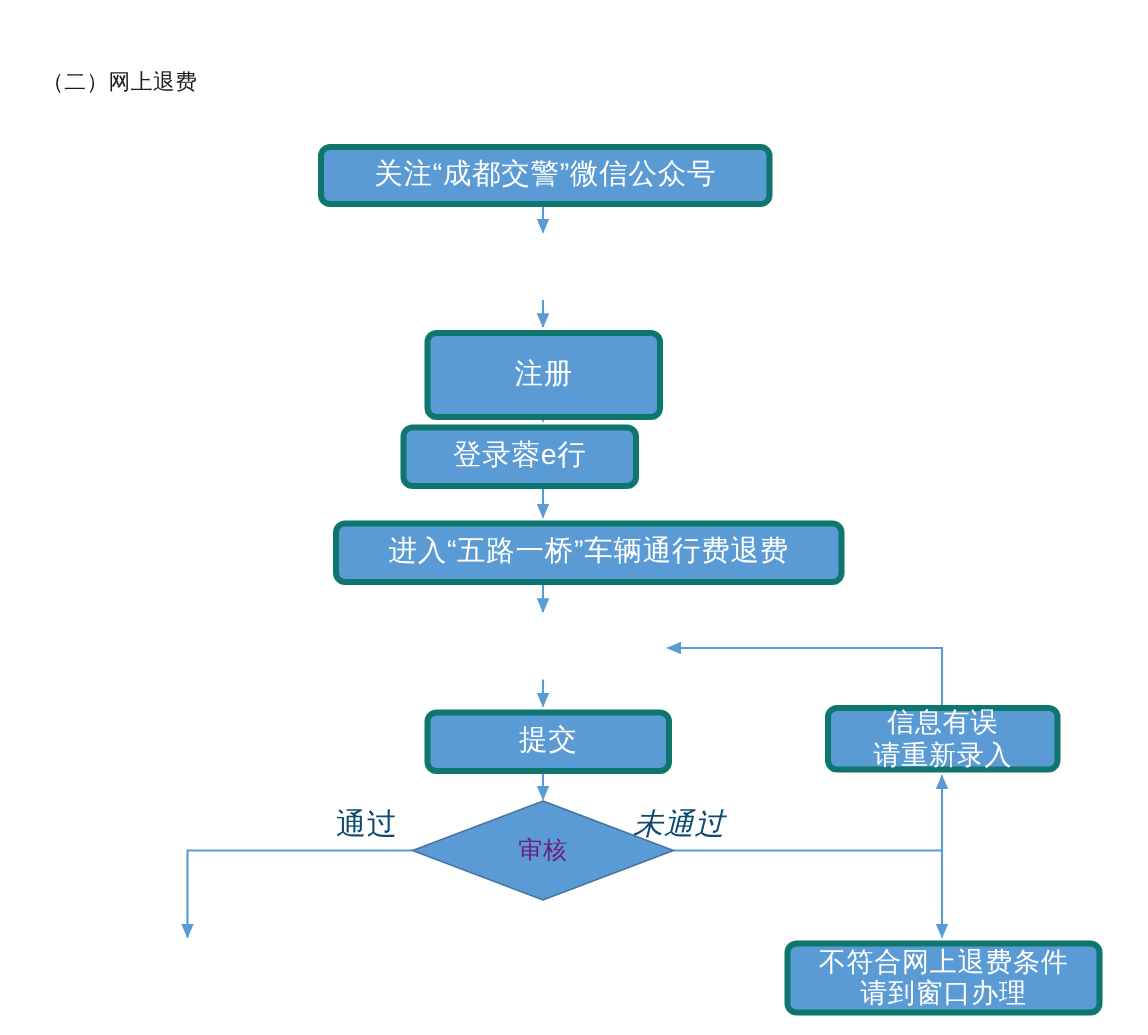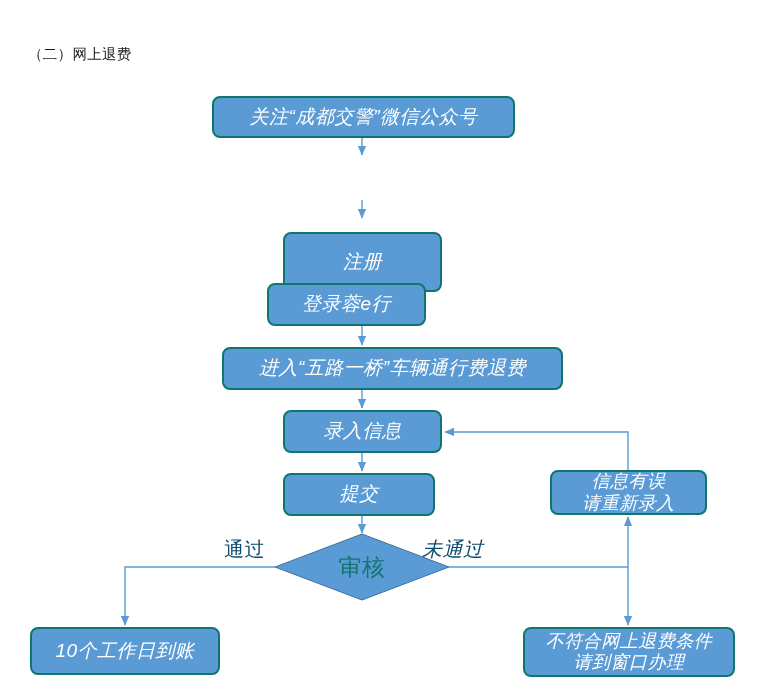--- a/index.html
+++ b/index.html
@@ -27,48 +27,47 @@
     font-size: 14.5px;
     color: #1a1a1a;
     letter-spacing: 0.3px;
     white-space: nowrap;
     margin-top: 12px;
   }
   .node {
     position: absolute;
     box-sizing: border-box;
     background: #5b9bd5;
-    border: 2px solid #0f766e;
+    border: 4px solid #0f766e;
     border-radius: 8px;
     color: #ffffff;
     display: flex;
     align-items: center;
     justify-content: center;
     text-align: center;
     line-height: 1.18;
     font-size: 19px;
     letter-spacing: 0.5px;
     white-space: pre-line;
     box-shadow: 0 0 0 0 rgba(0,0,0,0);
-    font-style: italic;
   }
   .node.small-text {
     font-size: 18px;
   }
   .decision-label {
     position: absolute;
     color: #0c4a6e;
     font-size: 20px;
     white-space: nowrap;
     letter-spacing: 0.5px;
   }
   .diamond-text {
     position: absolute;
-    color: #0f766e;
-    font-size: 23px;
+    color: #701a75;
+    font-size: 16px;
     white-space: nowrap;
     letter-spacing: 0.5px;
     display: flex;
     align-items: center;
     justify-content: center;
   }
   svg.connectors, svg.diamond-svg {
     position: absolute;
     left: 0; top: 0;
     width: 765px;
@@ -105,34 +104,32 @@
     </g>
   </svg>
 
   <svg class="diamond-svg" viewBox="0 0 765 690">
     <polygon points="362,534 449,567 362,600 275,567" fill="#5b9bd5" stroke="#41719c" stroke-width="1"></polygon>
   </svg>
 
   <div class="node" style="left:212px; top:96px; width:303px; height:42px;">关注“成都交警”微信公众号</div>
 
 
-  <div class="node" style="left:283px; top:220px; width:159px; height:60px;margin-top:12px;">注册</div>
+  <div class="node" style="left:283px; top:220px; width:159px; height:60px;">注册</div>
 
   <div class="node" style="left:267px; top:283px; width:159px; height:43px;">登录蓉e行</div>
 
   <div class="node" style="left:192px; top:347px; width:341px; height:43px;margin-left:30px;">进入“五路一桥”车辆通行费退费</div>
 
-  <div class="node" style="left:283px; top:410px; width:159px; height:43px;">录入信息</div>
 
-  <div class="node" style="left:283px; top:473px; width:152px; height:43px;">提交</div>
+  <div class="node" style="left:283px; top:473px; width:165px; height:43px;">提交</div>
 
   <div class="node small-text" style="left:550px; top:470px; width:157px; height:45px;">信息有误
 请重新录入</div>
 
-  <div class="node" style="left:30px; top:627px; width:190px; height:48px;">10个工作日到账</div>
 
   <div class="node small-text" style="left:523px; top:627px; width:212px; height:50px;">不符合网上退费条件
 请到窗口办理</div>
 
   <div class="diamond-text" style="left:275px; top:534px; width:174px; height:66px;">审核</div>
 
   <div class="decision-label" style="left:224px; top:536px;">通过</div>
 
   <div class="decision-label" style="left:422px; top:536px;font-style:italic;">未通过</div>
 

